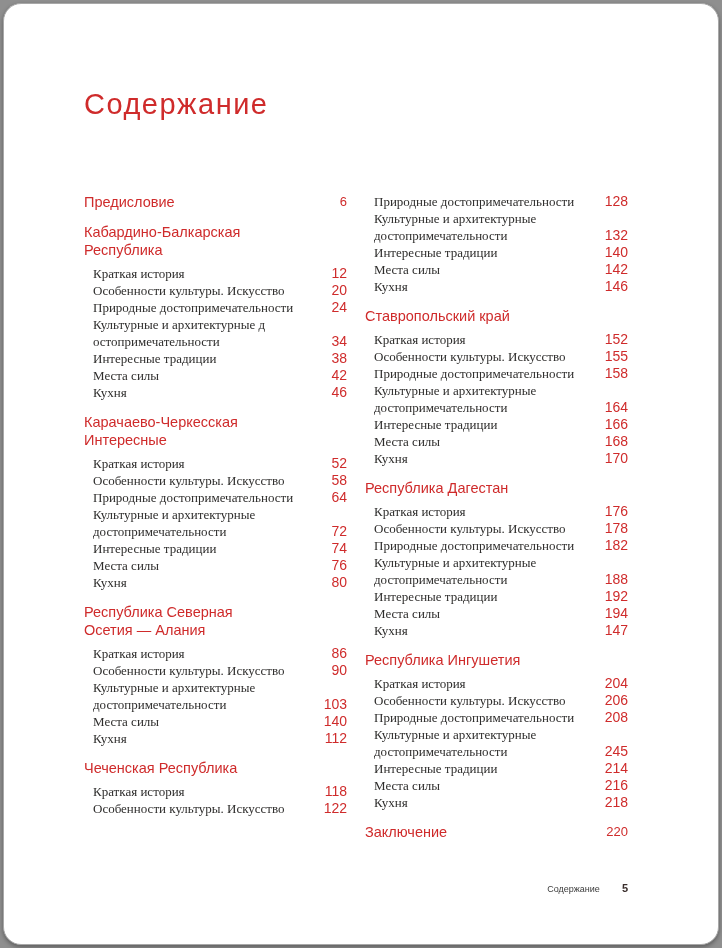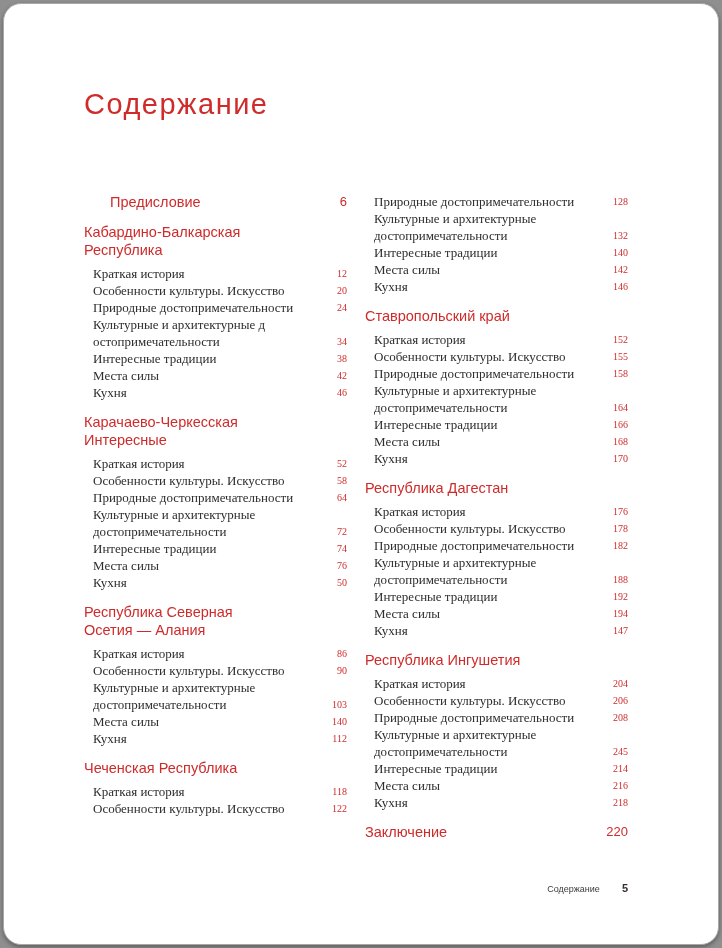--- a/index.html
+++ b/index.html
@@ -48,32 +48,32 @@
   }
   .row.item{
     font-size:13px;
     line-height:17px;
     color:#2e2d2c;
     padding-left:9px;
     gap:16px;
   }
   .row.item .pg{
     color:var(--accent);
-    font-size:10px;
-    font-family:Liberation Serif, serif;
+    font-size:14px;
+    font-family:Liberation Sans, sans-serif;
   }
   .row.heading{
     font-family:"Liberation Sans", sans-serif;
     color:var(--accent);
     font-size:14.5px;
     line-height:18px;
     font-weight:500;
     margin:12px 0 6px 0;
   }
-  .row.heading:first-child{margin-top:0;margin-left:26px;}
+  .row.heading:first-child{margin-top:0;}
   .row.heading .pg{font-size:13px;}
   .page-footer{
     position:absolute;
     right:90px;
     bottom:50px;
     display:flex;
     align-items:baseline;
     gap:22px;
     font-family:"Liberation Sans", sans-serif;
   }
@@ -158,21 +158,21 @@
           <div class="row item">
             <span class="lab">Интересные традиции</span>
             <span class="pg">74</span>
           </div>
           <div class="row item">
             <span class="lab">Места силы</span>
             <span class="pg">76</span>
           </div>
           <div class="row item">
             <span class="lab">Кухня</span>
-            <span class="pg">50</span>
+            <span class="pg">80</span>
           </div>
           <div class="row heading">
             <span class="lab">Республика Северная
 Осетия — Алания</span>
           </div>
           <div class="row item">
             <span class="lab">Краткая история</span>
             <span class="pg">86</span>
           </div>
           <div class="row item">

